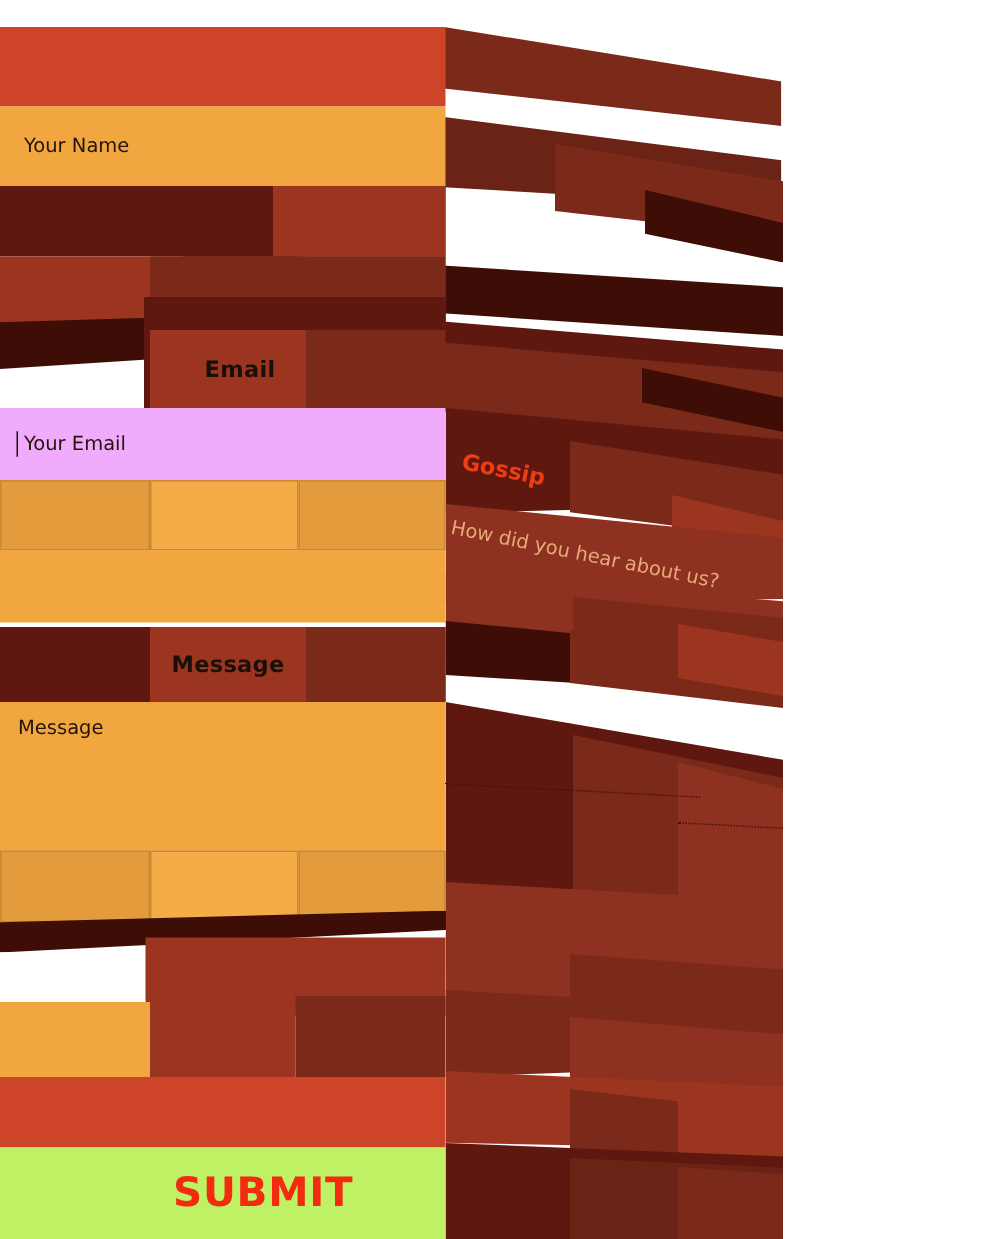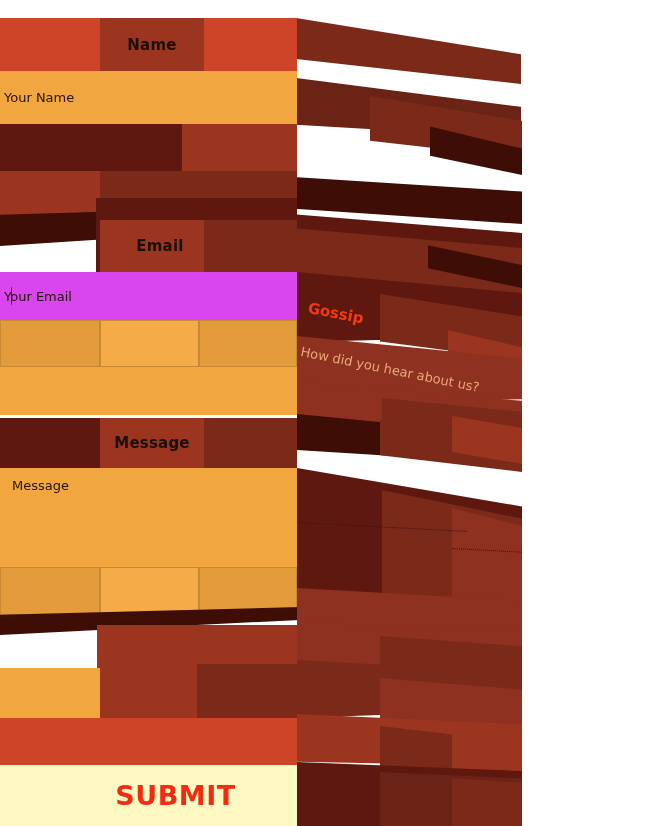--- a/index.html
+++ b/index.html
@@ -19,21 +19,21 @@
 
   
   .lbl{
     font-weight:bold;font-size:15px;color:#1b1008;
     display:flex;align-items:center;justify-content:center;
     height:100%;letter-spacing:.2px;
   }
   .ph{
     font-size:13px;color:#241509;
     display:flex;align-items:center;
-    height:100%;padding-left:4px;box-sizing:border-box;
+    height:100%;padding-left:16px;box-sizing:border-box;
   }
   .caret{
     position:absolute;left:11px;top:50%;transform:translateY(-50%);
     width:1px;height:17px;background:#1b1008;
   }
   .gossip{
     font-weight:bold;font-size:15px;color:#f03c12;
     white-space:nowrap;
   }
   .hint{
@@ -72,23 +72,20 @@
               clip-path:polygon(0 0, 100% 46%, 100% 100%, 0 52%);"></div>
 
   <div class="side" style="left:200px;top:220px;width:322px;height:74px;background:#7b2a19;
               clip-path:polygon(0 0, 100% 38%, 100% 100%, 0 62%);"></div>
 
   <div class="side" style="left:428px;top:236px;width:94px;height:52px;background:#3d0d06;
               clip-path:polygon(0 18%, 100% 56%, 100% 100%, 0 62%);"></div>
 
   <div class="blk" style="left:0px;top:18px;width:297px;height:111px;">
     <div class="face" style="background:#ce4429;height:53px;"></div>
-    <div class="face" style="left:100px;top:0;width:104px;height:53px;background:#9c3520;">
-      <div class="lbl">Name</div>
-    </div>
   </div>
 
   <div class="blk" style="left:0px;top:71px;width:297px;height:53px;background:#f2a63f;">
     <div class="ph">Your Name</div>
   </div>
 
   <div class="blk" style="left:0px;top:124px;width:297px;height:47px;background:#5e1810;"></div>
   <div class="blk" style="left:182px;top:124px;width:115px;height:47px;background:#9c3520;"></div>
 
   <div class="blk" style="left:0px;top:171px;width:297px;height:51px;background:#9c3520;"></div>
@@ -97,21 +94,21 @@
   <div class="side" style="left:0px;top:206px;width:297px;height:40px;background:#3d0d06;
               clip-path:polygon(0 22%, 100% 0, 100% 52%, 0 100%);"></div>
 
   <div class="blk" style="left:96px;top:198px;width:201px;height:74px;background:#5e1810;"></div>
 
   <div class="blk" style="left:100px;top:220px;width:120px;height:52px;background:#9c3520;">
     <div class="lbl">Email</div>
   </div>
   <div class="blk" style="left:204px;top:220px;width:93px;height:52px;background:#7b2a19;"></div>
 
-  <div class="blk" style="left:0px;top:272px;width:297px;height:48px;background:#d946ef;">
+  <div class="blk" style="left:0px;top:272px;width:297px;height:48px;background:#f0abfc;">
     <div class="ph">Your Email</div>
     <div class="caret"></div>
   </div>
 
   <div class="blk" style="left:0px;top:320px;width:297px;height:47px;">
     <div class="face" style="left:0;top:0;width:100px;height:47px;background:#e39b3c;border:1px solid #c98832;"></div>
     <div class="face" style="left:100px;top:0;width:99px;height:47px;background:#f5ab47;border:1px solid #c98832;"></div>
     <div class="face" style="left:199px;top:0;width:98px;height:47px;background:#e39b3c;border:1px solid #c98832;"></div>
   </div>
 
@@ -196,21 +193,21 @@
 
   <div class="blk" style="left:0px;top:718px;width:297px;height:47px;background:#ce4429;"></div>
 
   <div class="side" style="left:297px;top:714px;width:225px;height:52px;background:#9c3520;
               clip-path:polygon(0 0, 100% 20%, 100% 100%, 0 92%);"></div>
   <div class="side" style="left:380px;top:726px;width:75px;height:48px;background:#7b2a19;
               clip-path:polygon(0 0, 100% 18%, 100% 100%, 0 88%);"></div>
   <div class="side" style="left:452px;top:732px;width:70px;height:46px;background:#9c3520;
               clip-path:polygon(0 0, 100% 16%, 100% 100%, 0 90%);"></div>
 
-  <div class="blk" style="left:0px;top:765px;width:351px;height:61px;background:#fef9c3;">
+  <div class="blk" style="left:0px;top:765px;width:351px;height:61px;background:#bef264;">
     <div class="submit-txt">SUBMIT</div>
   </div>
 
   <div class="side" style="left:297px;top:762px;width:225px;height:64px;background:#5e1810;
               clip-path:polygon(0 0, 100% 14%, 100% 100%, 0 100%);"></div>
   <div class="side" style="left:380px;top:772px;width:142px;height:54px;background:#6b2315;
               clip-path:polygon(0 0, 100% 12%, 100% 100%, 0 100%);"></div>
   <div class="side" style="left:452px;top:778px;width:70px;height:48px;background:#7b2a19;
               clip-path:polygon(0 0, 100% 10%, 100% 100%, 0 100%);"></div>
 

